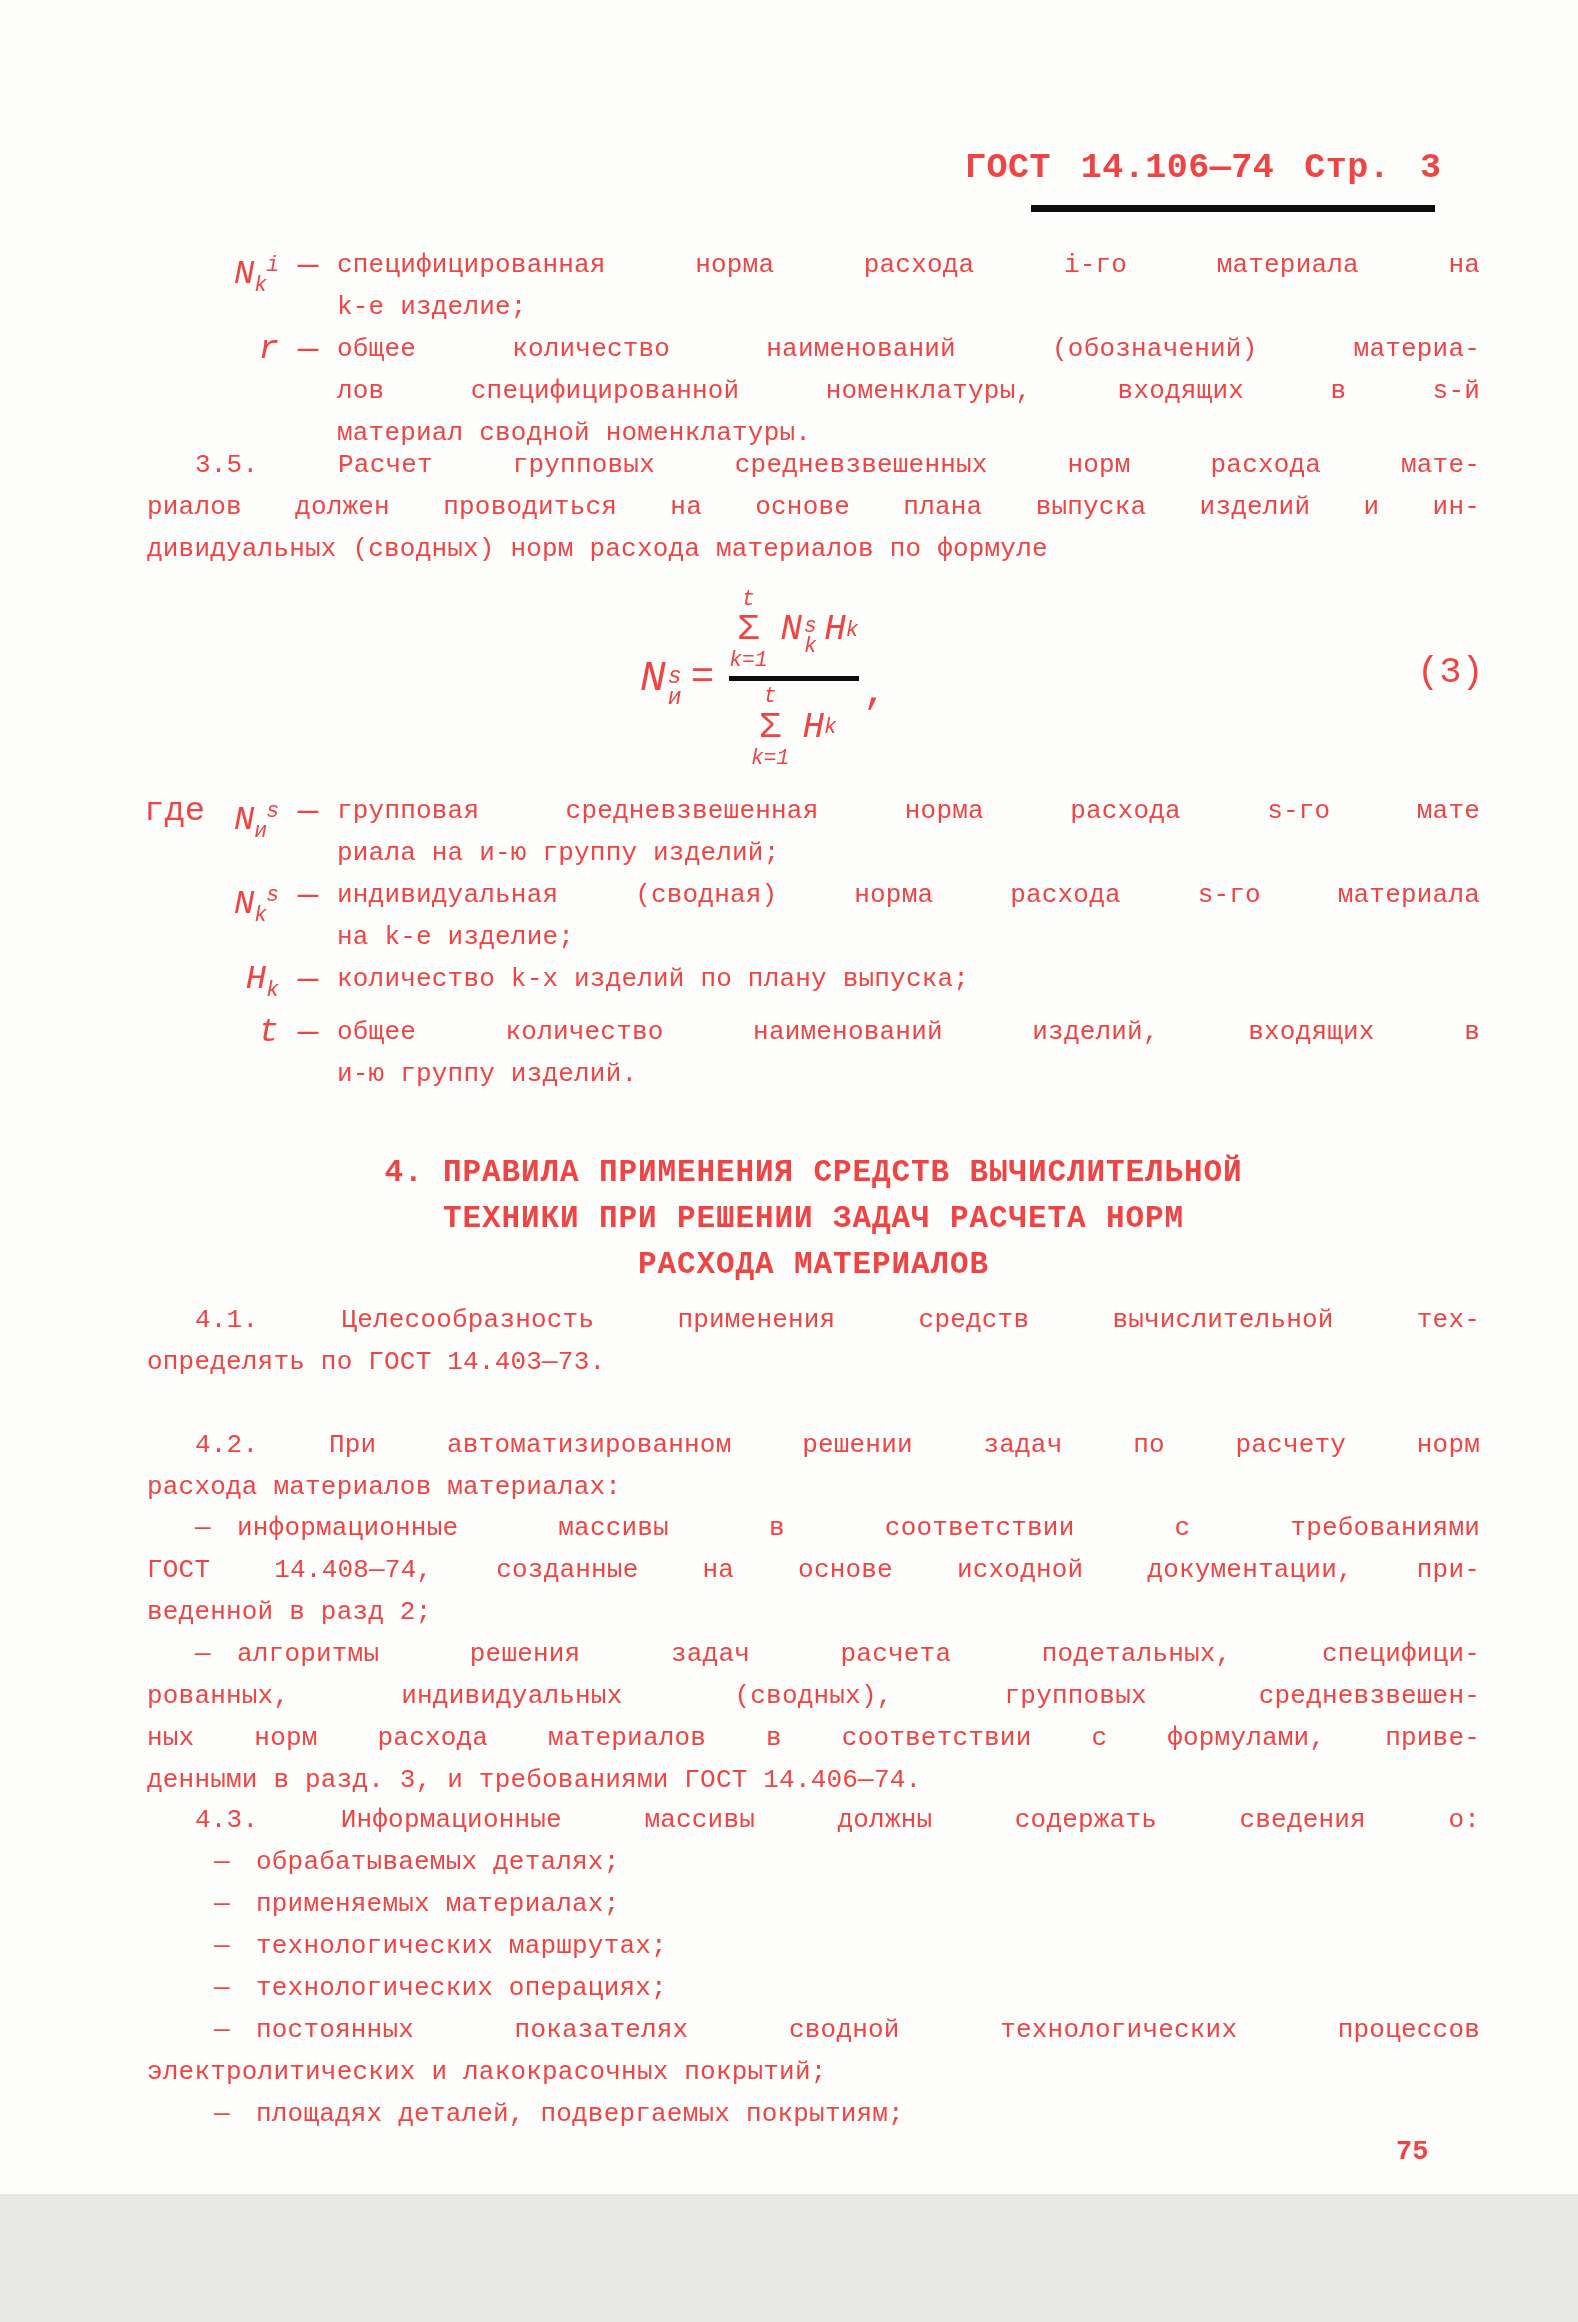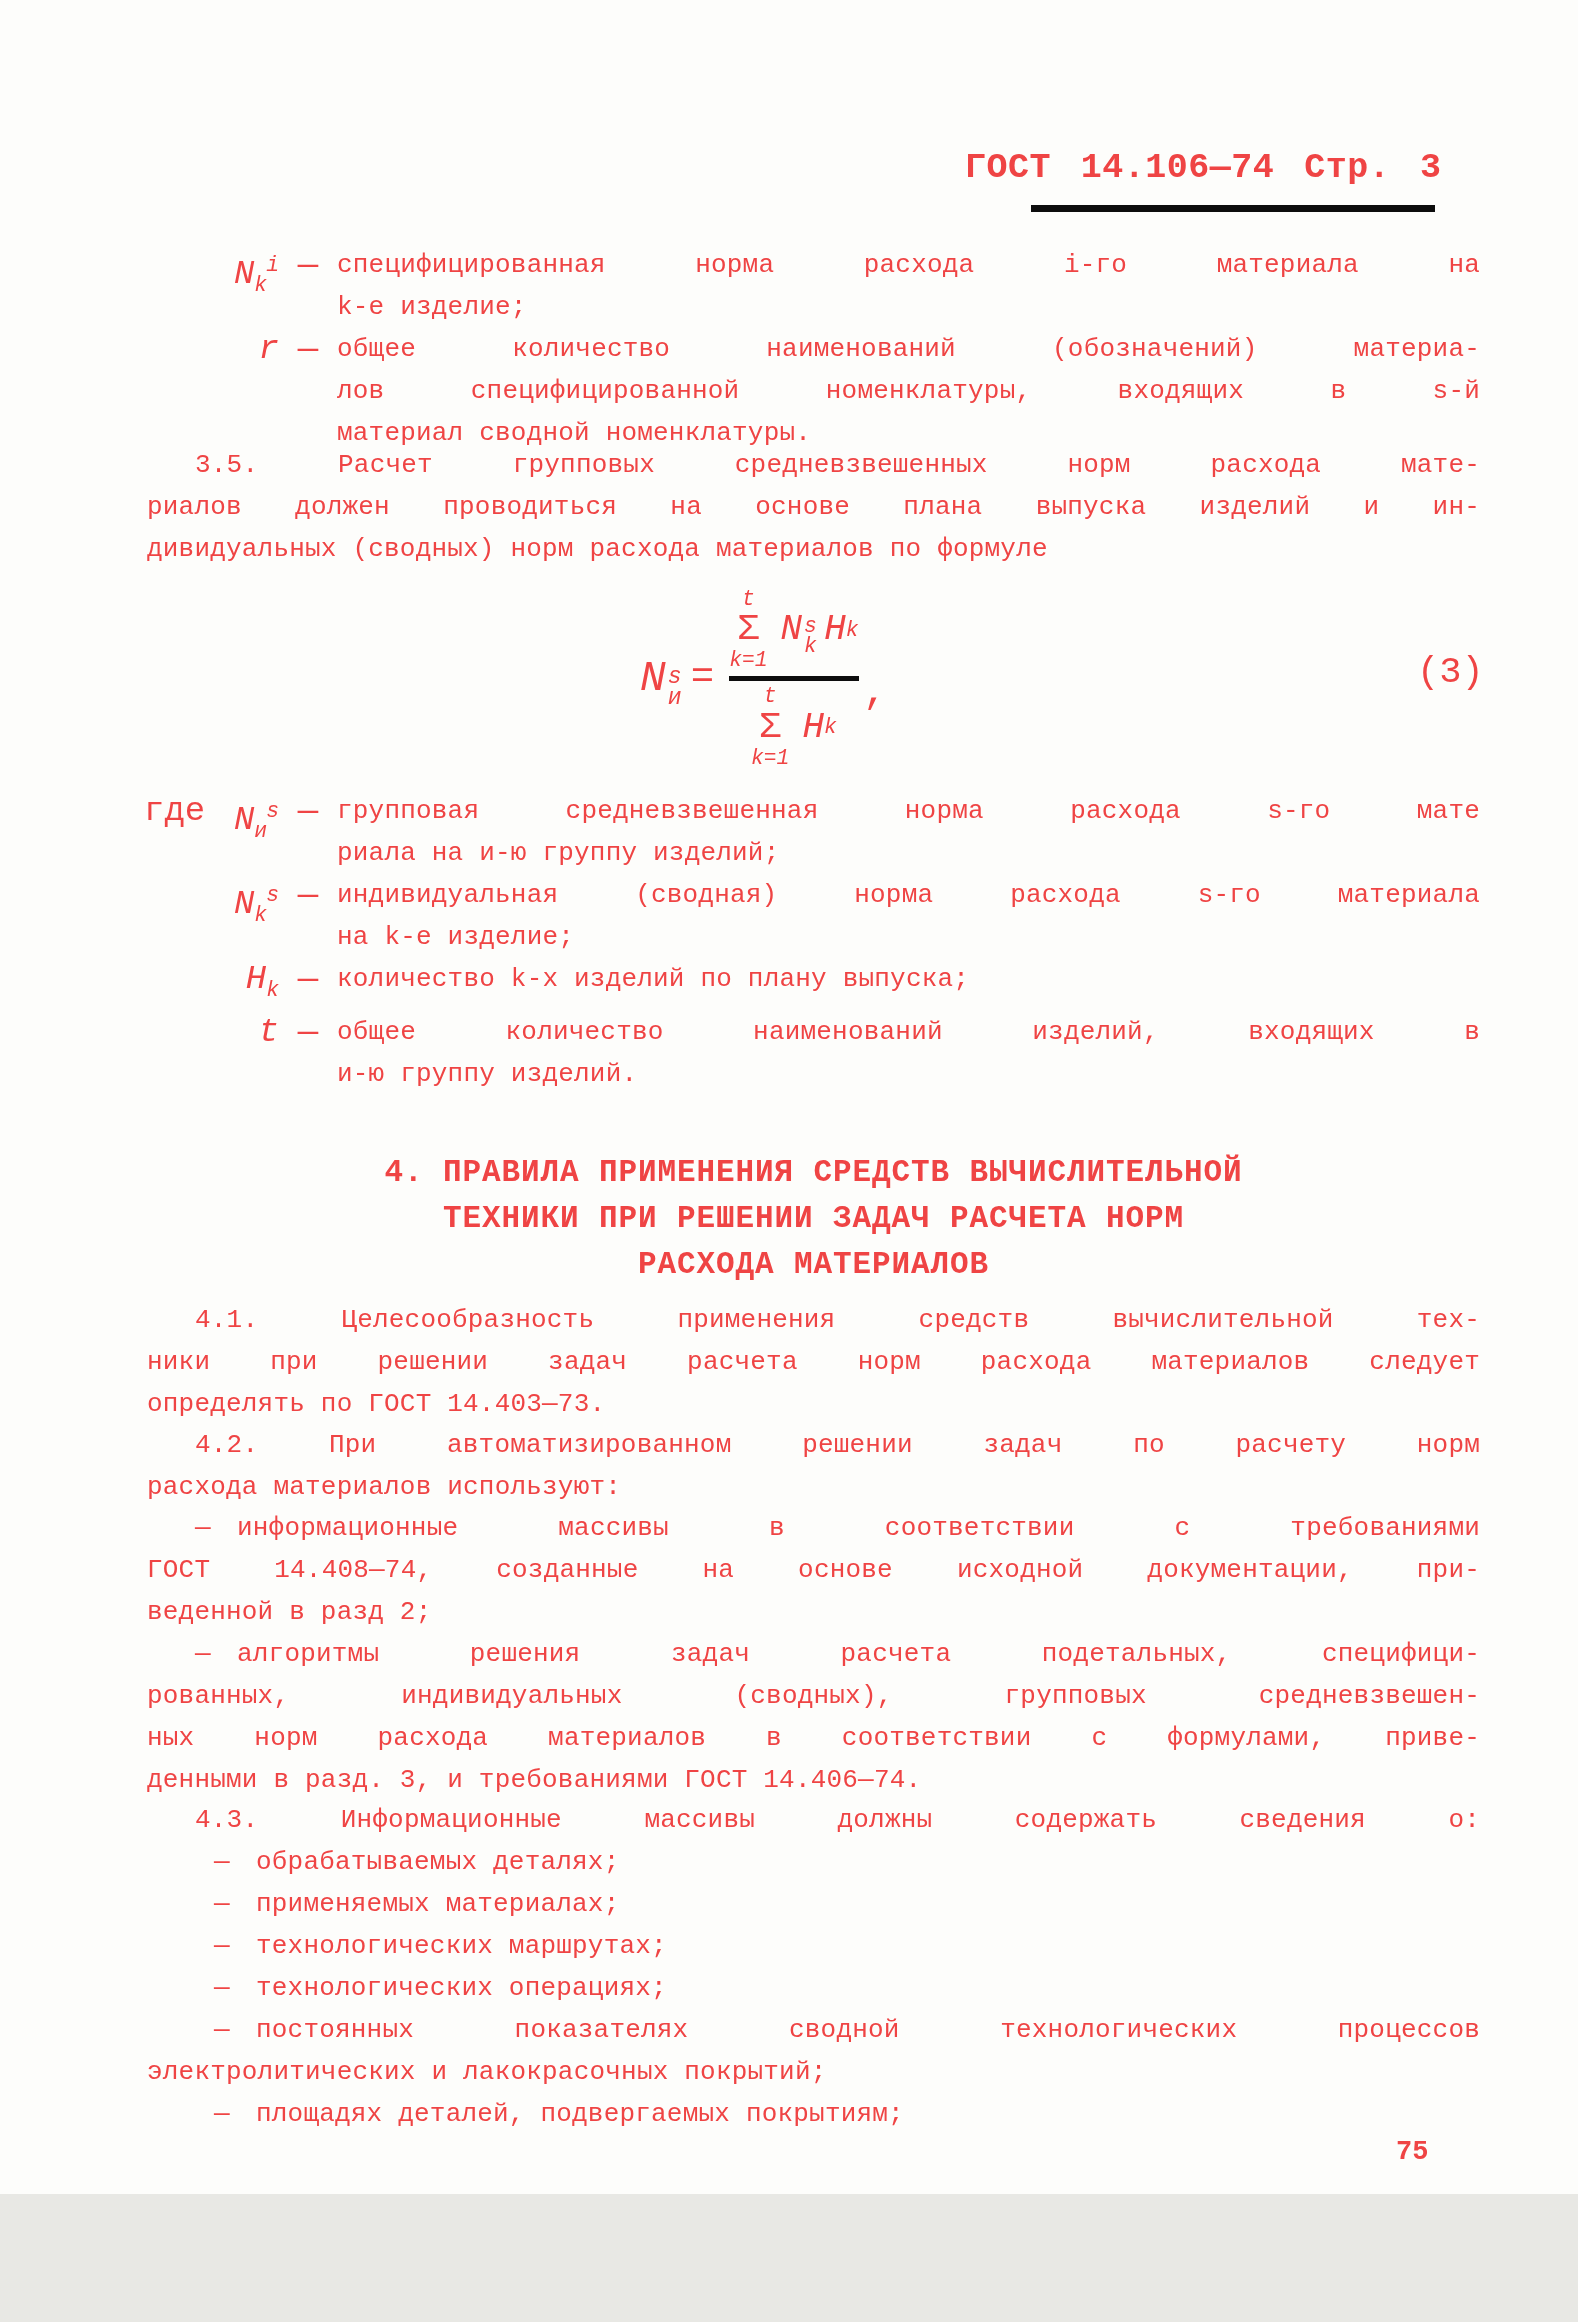--- a/index.html
+++ b/index.html
@@ -183,27 +183,26 @@
   </div>
 
   <div class="sec-heading">
     <div>4. ПРАВИЛА ПРИМЕНЕНИЯ СРЕДСТВ ВЫЧИСЛИТЕЛЬНОЙ</div>
     <div>ТЕХНИКИ ПРИ РЕШЕНИИ ЗАДАЧ РАСЧЕТА НОРМ</div>
     <div>РАСХОДА МАТЕРИАЛОВ</div>
   </div>
 
   <div class="block" id="p41">
     <div class="line j ind">4.1. Целесообразность применения средств вычислительной тех-</div>
-    <div class="line j">ники при решении задач расчета норм расхода материалов следует</div>
     <div class="line l">определять по ГОСТ 14.403—73.</div>
   </div>
 
   <div class="block" id="p42">
     <div class="line j ind">4.2. При автоматизированном решении задач по расчету норм</div>
-    <div class="line l">расхода материалов используют:</div>
+    <div class="line l">расхода материалов материалах:</div>
   </div>
 
   <div class="block" id="pb1">
     <div class="line j ind">— информационные массивы в соответствии с требованиями</div>
     <div class="line j">ГОСТ 14.408—74, созданные на основе исходной документации, при-</div>
     <div class="line l">веденной в разд 2;</div>
   </div>
 
   <div class="block" id="pb2">
     <div class="line j ind">— алгоритмы решения задач расчета подетальных, специфици-</div>

